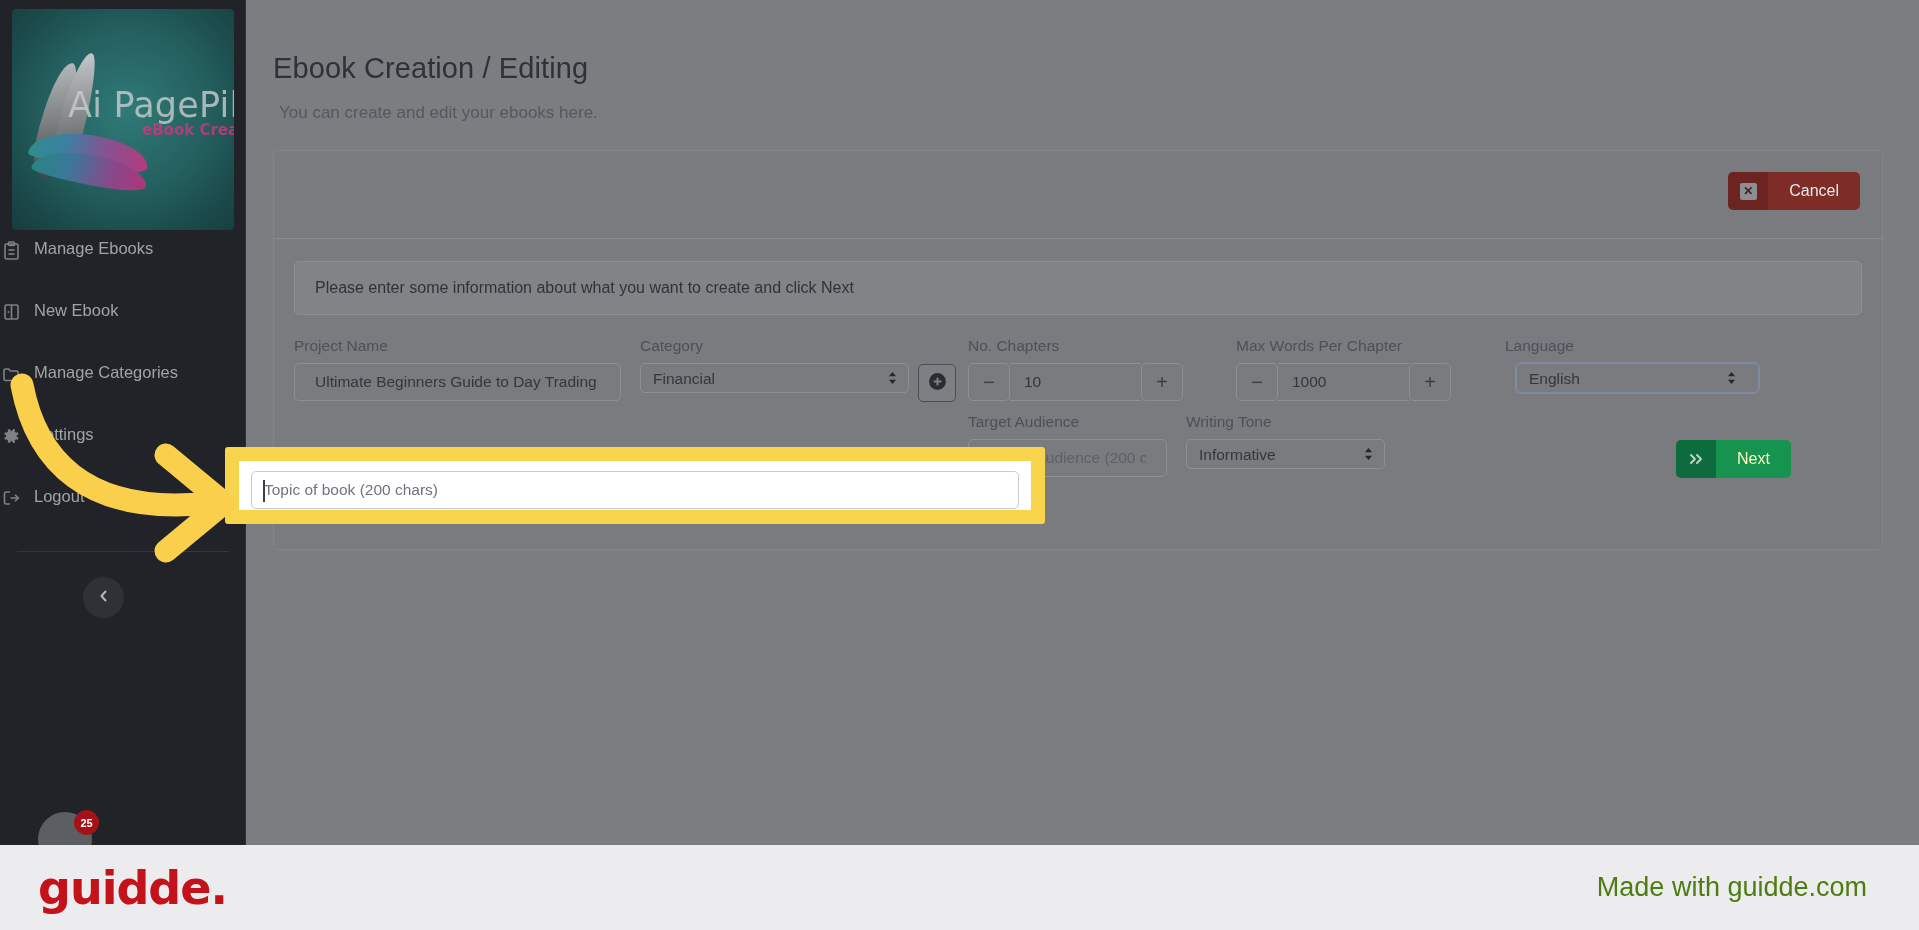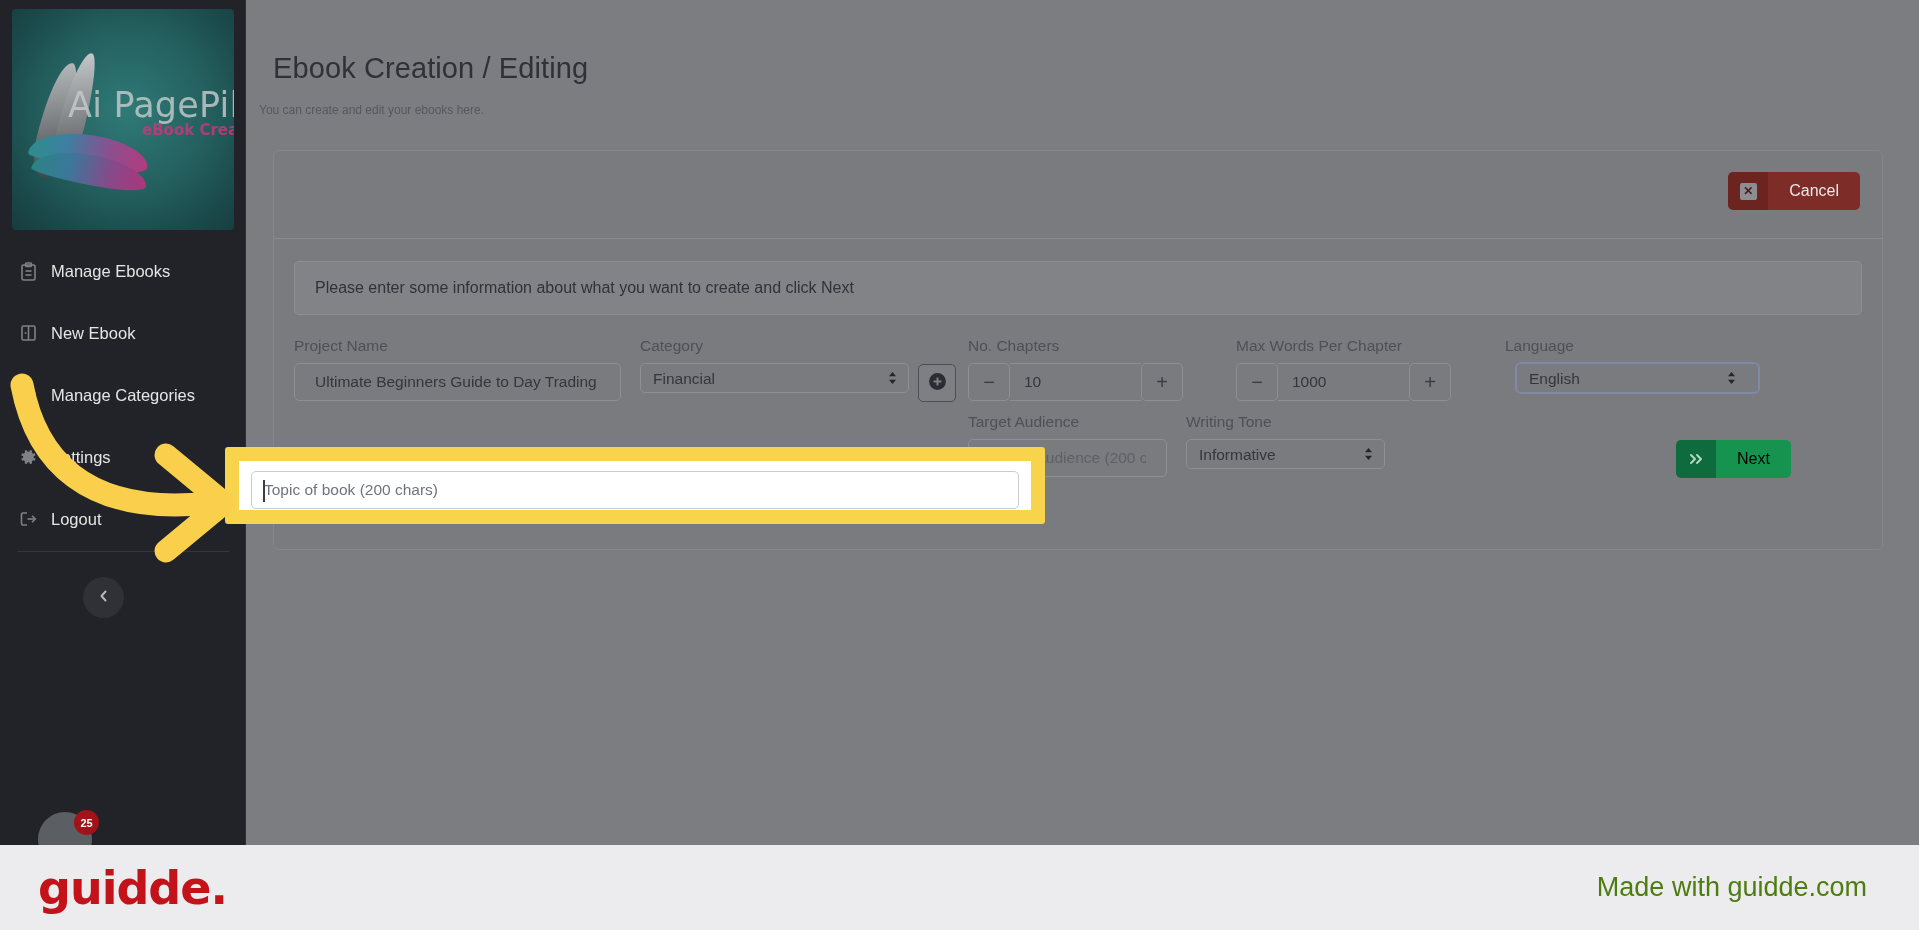--- a/index.html
+++ b/index.html
@@ -71,23 +71,23 @@
   }
   .logo-sub {
     position: absolute; left: 130px; top: 112px;
     font-size: 15px; color: #c5387c; opacity: .88;
     font-family: "DejaVu Sans", sans-serif; font-weight: 600;
     white-space: nowrap;
   }
 
   .nav { position: absolute; left: 0; top: 240px; width: 246px; }
   .nav-item {
-    display: flex; align-items: center;
-    height: 62px; padding-left: 17px;
-    color: #e5e5e5; font-size: 16.5px;
+    display: flex; 
+    height: 62px; 
+    color: #a3a3a3; font-size: 16.5px;
     cursor: pointer;
   }
   .nav-item .nav-ico {
     width: 22px; height: 20px; margin-right: 12px;
     display: flex; align-items: center; justify-content: center;
     color: #7e8187;
   }
   .nav-item .nav-lbl { line-height: 1; }
 
   .nav-sep {
@@ -115,22 +115,22 @@
     display: flex; align-items: center; justify-content: center;
   }
 
   
   #main { position: absolute; left: 246px; top: 0; width: 1673px; height: 845px; }
   .page-title {
     position: absolute; left: 27px; top: 52px;
     font-size: 29px; color: #2e3138; font-weight: 400; letter-spacing: .1px;
   }
   .page-sub {
-    position: absolute; left: 13px; top: 103px;
-    font-size: 12px; color: #55585f;
+    position: absolute; left: 33px; top: 103px;
+    font-size: 17px; color: #55585f;
   }
 
   .card {
     position: absolute; left: 27px; top: 150px;
     width: 1610px; height: 400px;
     background: #7a7b7e;
     border: 1px solid #85868a;
     border-radius: 6px;
   }
   .card-head {
@@ -218,21 +218,21 @@
   .step-val {
     flex: 1; border: 1px solid #8e8f93; border-left: none; border-right: none;
     display: flex; align-items: center; padding-left: 14px;
     font-size: 15.5px; color: #33363c;
   }
 
   .btn-next {
     position: absolute; height: 38px;
   }
   .btn-next .bico { background: #0e6b3d; }
-  .btn-next .blbl { background: #16934f; color: #000000; }
+  .btn-next .blbl { background: #16934f; color: #fef9c3; }
 
   
   .hl-box {
     position: absolute;
     border: 14px solid #f8d34c;
     background: #ffffff;
     border-radius: 3px;
   }
   .hl-inner {
     height: 38px; margin: 10px 12px;

